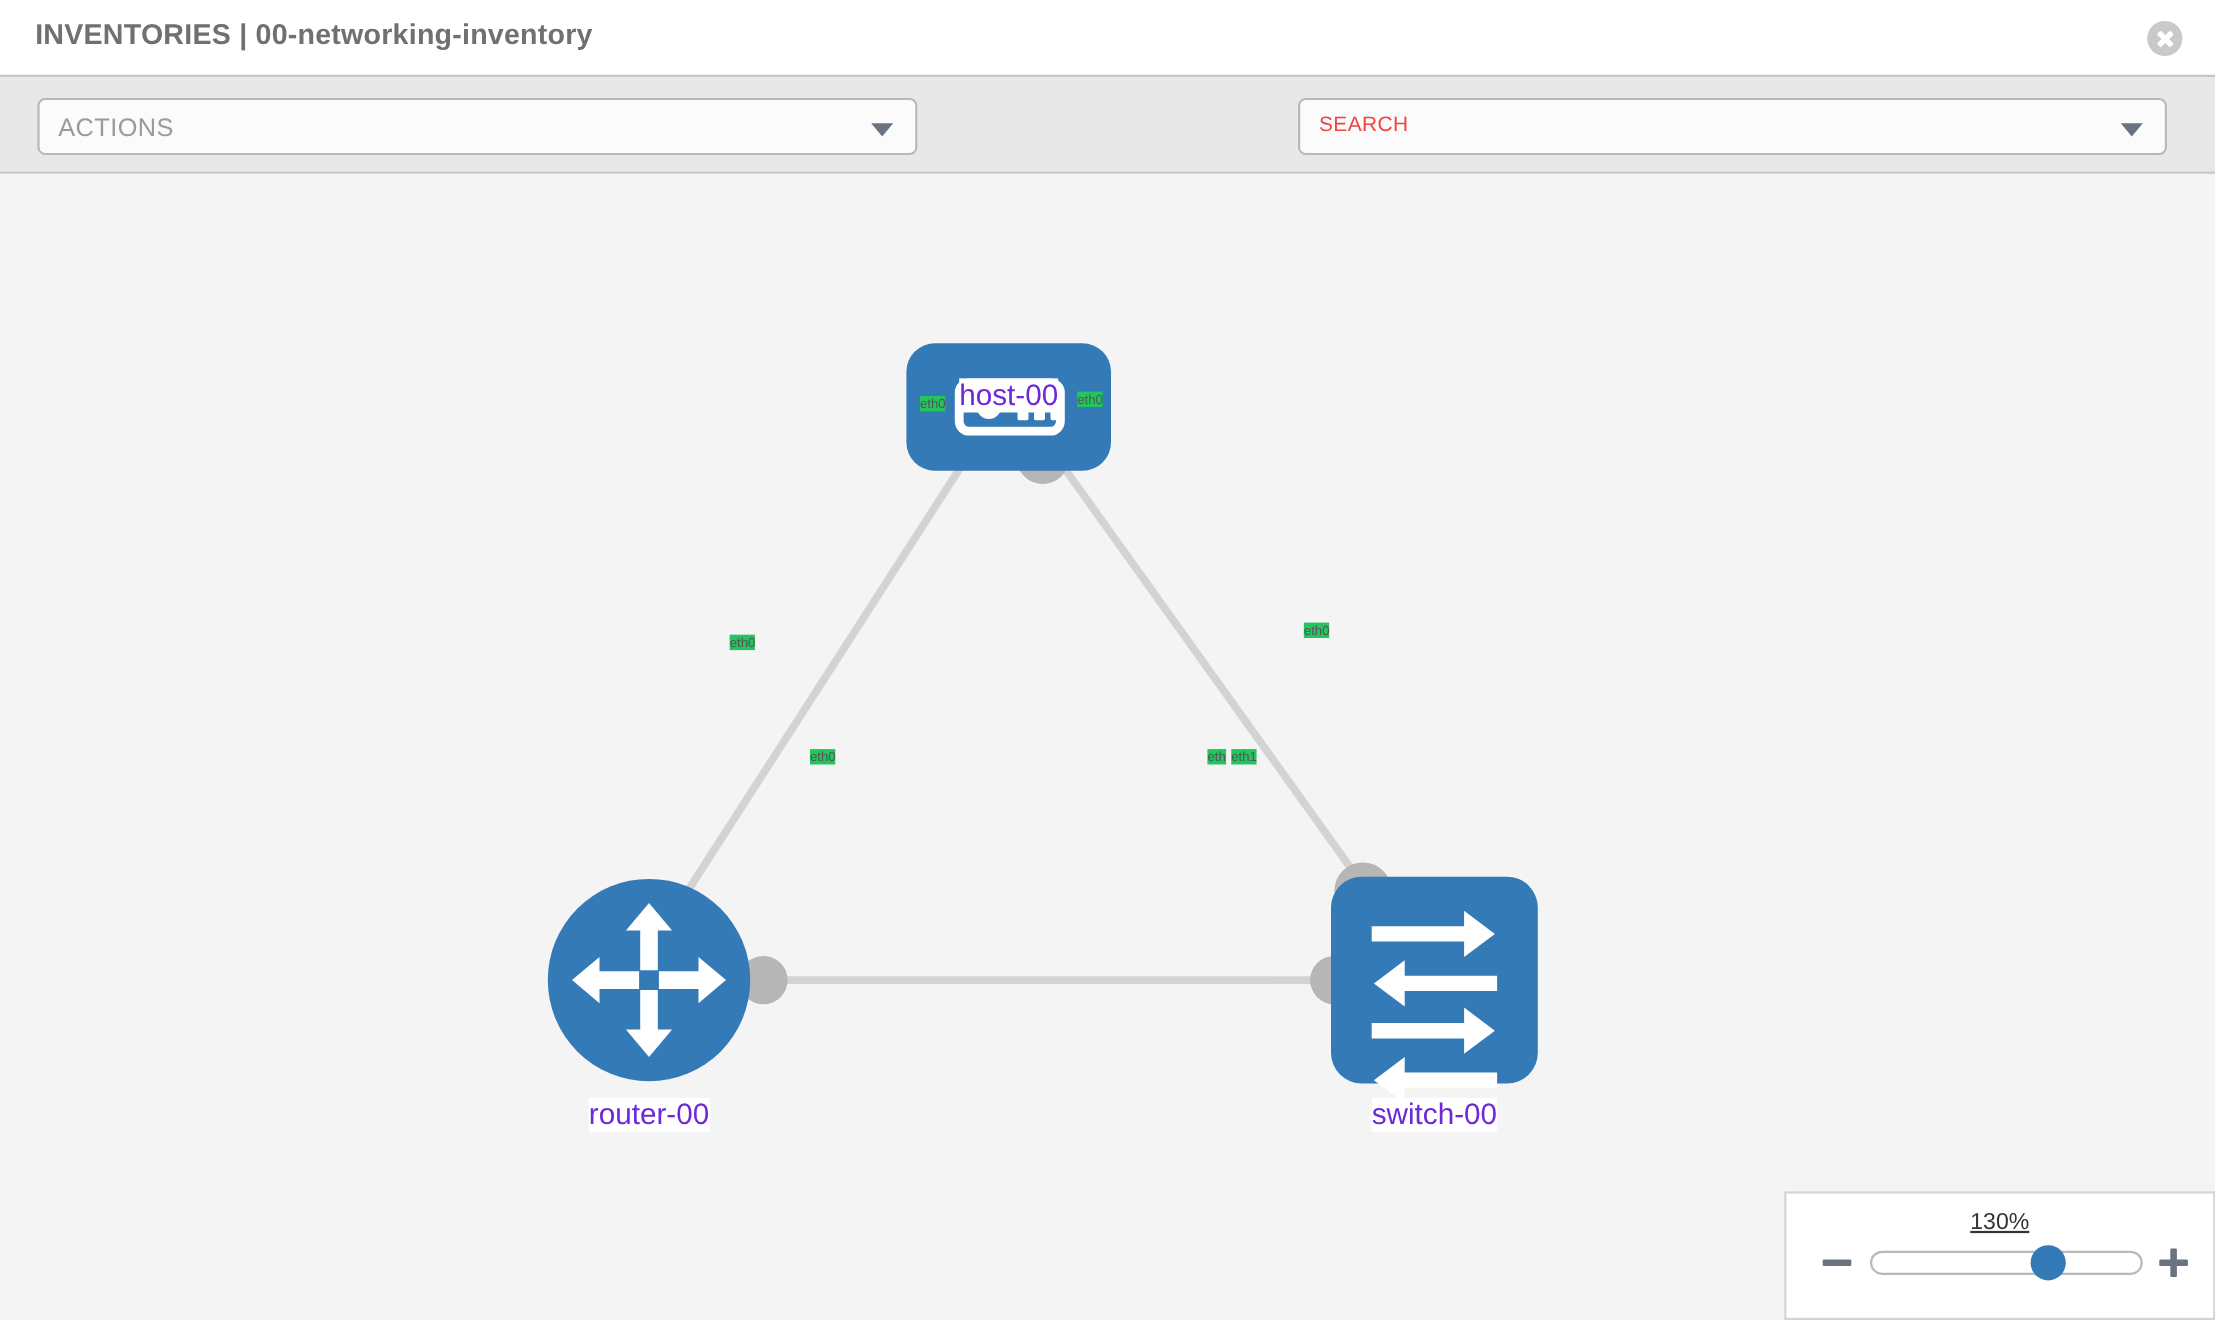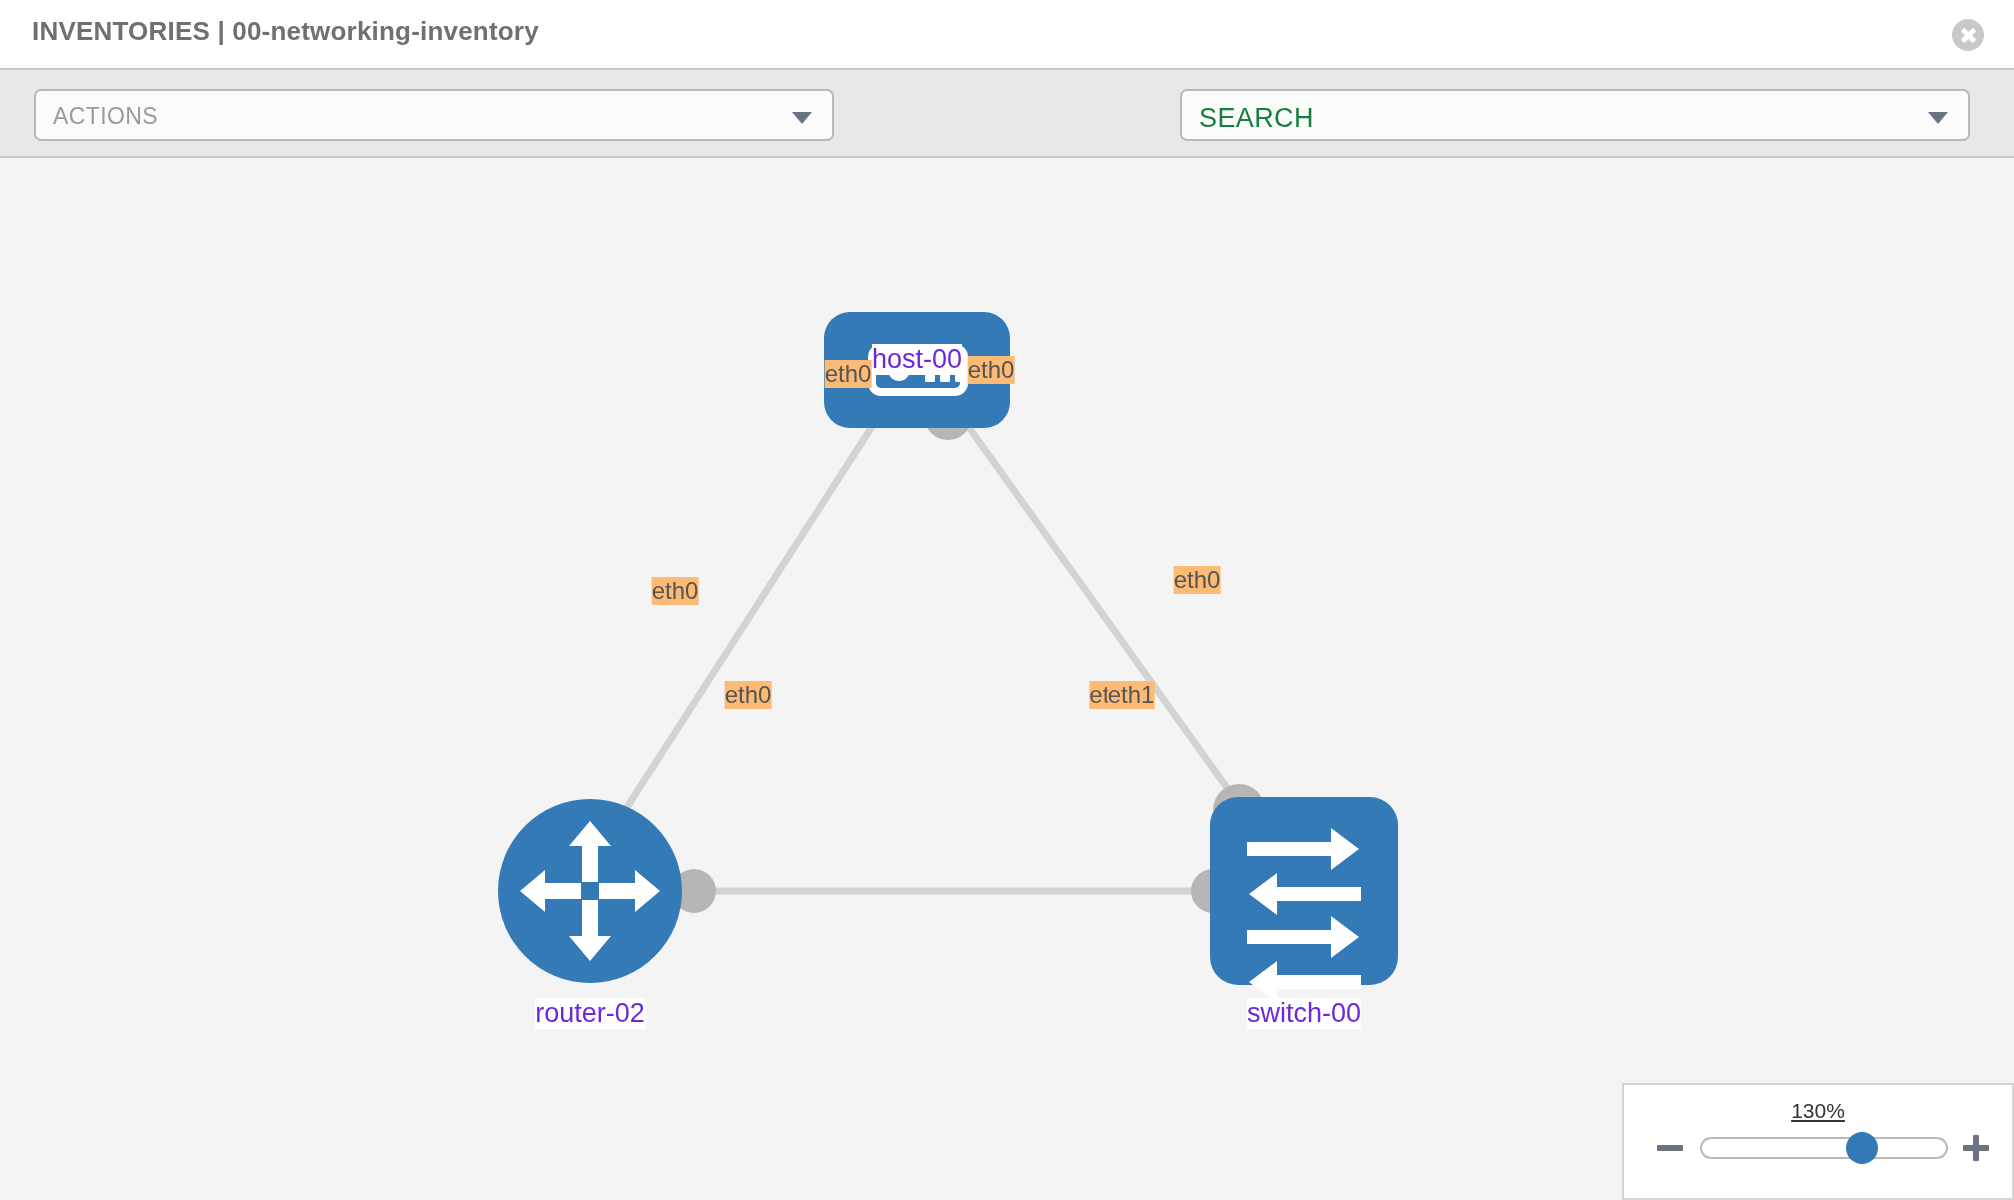--- a/index.html
+++ b/index.html
@@ -115,22 +115,22 @@
     background: #fbfbfb;
     border: 2px solid #b9b9b9;
     border-radius: 7px;
     box-sizing: border-box;
     cursor: text;
   }
   .search-select .label {
     position: absolute;
     left: 17px;
     top: 12px;
-    font-size: 27px;
-    color: #15803d;
+    font-size: 19px;
+    color: #ef4444;
     letter-spacing: .4px;
   }
 
   
   .canvas {
     position: absolute;
     left: 0; top: 158px;
     width: 2014px;
     height: 1042px;
     background: #f4f4f4;
@@ -147,23 +147,23 @@
   .node-label {
     position: absolute;
     font-size: 27px;
     color: #6d28d9;
     background: #ffffff;
     white-space: nowrap;
     transform: translateX(-50%);
   }
   .edge-label {
     position: absolute;
-    font-size: 24px;
+    font-size: 12px;
     color: #555555;
-    background: #fdba74;
+    background: #22c55e;
     white-space: nowrap;
     transform: translateX(-50%);
   }
 
   
   .zoom-panel {
     position: absolute;
     left: 1622px;
     top: 1083px;
     width: 392px;
@@ -325,21 +325,21 @@
         <path d="M1361 729 h-84 v-14 l-28 21 28 21 v-14 h84 z"></path>
 
         <path d="M1247 772 h84 v-14 l28 21 -28 21 v-14 h-84 z"></path>
 
         <path d="M1361 817 h-84 v-14 l-28 21 28 21 v-14 h84 z"></path>
       </g>
     </g>
   </svg>
 
   <span class="node-label" style="left:917px; top:186px;">host-00</span>
-  <span class="node-label" style="left:590px; top:840px;">router-02</span>
+  <span class="node-label" style="left:590px; top:840px;">router-00</span>
   <span class="node-label" style="left:1304px; top:840px;">switch-00</span>
 
   <span class="edge-label" style="left:848px; top:202px;">eth0</span>
   <span class="edge-label" style="left:675px; top:419px;">eth0</span>
 
   <span class="edge-label" style="left:991px; top:198px;">eth0</span>
   <span class="edge-label" style="left:1197px; top:408px;">eth0</span>
 
   <span class="edge-label" style="left:748px; top:523px;">eth0</span>
   <span class="edge-label" style="left:1106px; top:523px;">eth</span>

